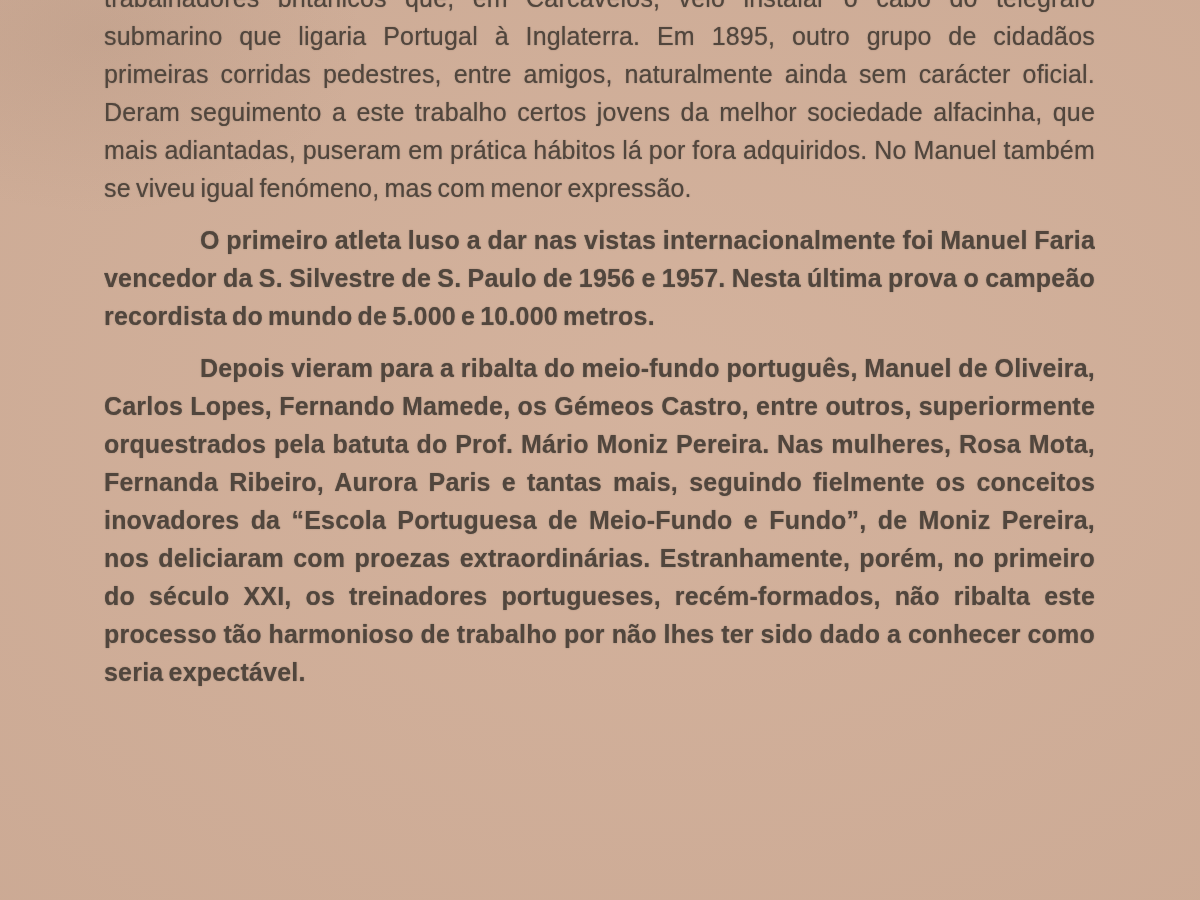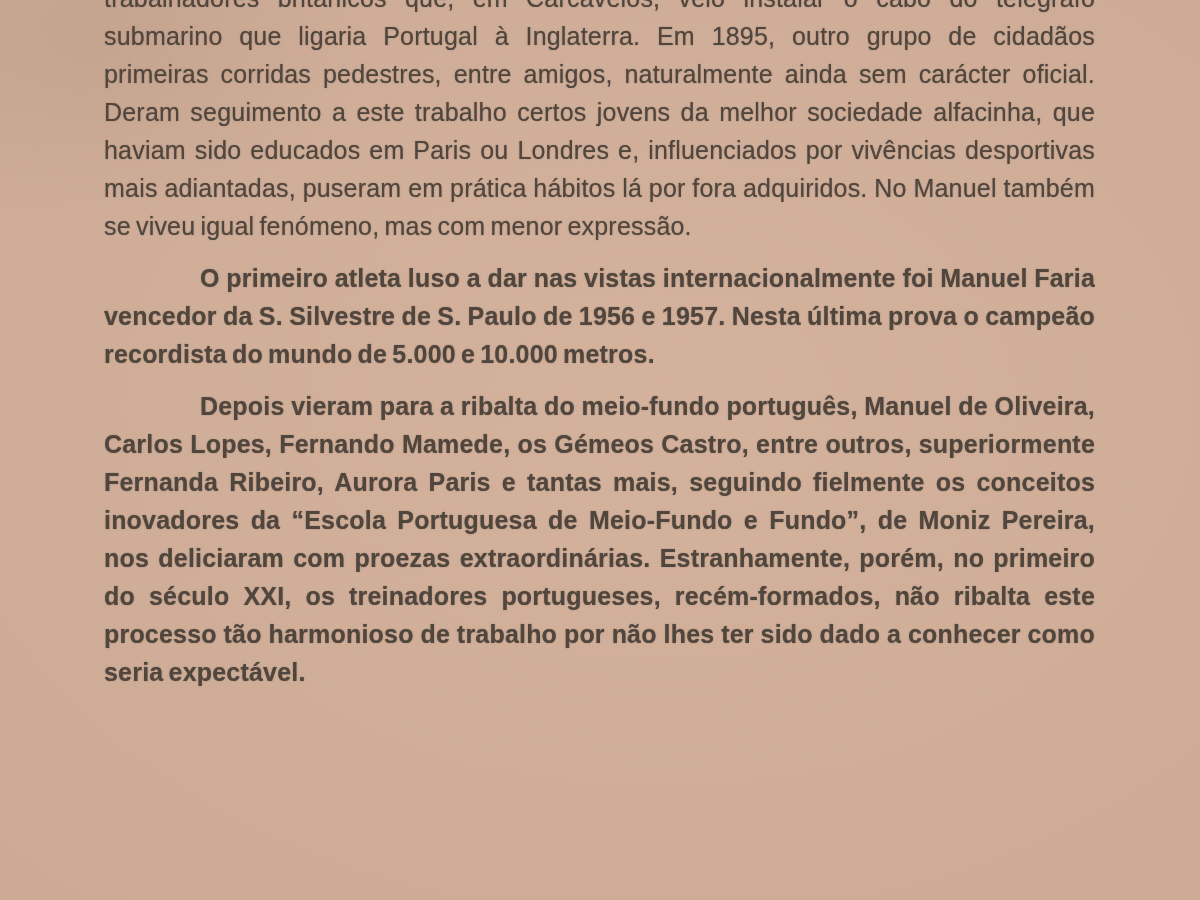--- a/index.html
+++ b/index.html
@@ -53,32 +53,32 @@
 </head>
 <body>
 
 <div class="page">
   <div class="text-block">
       <div class="para">
         <div class="line">trabalhadores britânicos que, em Carcavelos, veio instalar o cabo do telégrafo</div>
         <div class="line">submarino que ligaria Portugal à Inglaterra. Em 1895, outro grupo de cidadãos</div>
         <div class="line">primeiras corridas pedestres, entre amigos, naturalmente ainda sem carácter oficial.</div>
         <div class="line">Deram seguimento a este trabalho certos jovens da melhor sociedade alfacinha, que</div>
-        <div class="line">haviam sido educados em Paris ou Londres e, influenciados por vivências desportivas</div>
         <div class="line">mais adiantadas, puseram em prática hábitos lá por fora adquiridos. No Manuel também</div>
         <div class="line last">se viveu igual fenómeno, mas com menor expressão.</div>
       </div>
       <div class="para">
         <div class="line indent">O primeiro atleta luso a dar nas vistas internacionalmente foi Manuel Faria –</div>
         <div class="line">vencedor da S. Silvestre de S. Paulo de 1956 e 1957. Nesta última prova o campeão</div>
         <div class="line last">recordista do mundo de 5.000 e 10.000 metros.</div>
       </div>
       <div class="para">
         <div class="line indent">Depois vieram para a ribalta do meio-fundo português, Manuel de Oliveira,</div>
         <div class="line">Carlos Lopes, Fernando Mamede, os Gémeos Castro, entre outros, superiormente</div>
+        <div class="line">orquestrados pela batuta do Prof. Mário Moniz Pereira. Nas mulheres, Rosa Mota,</div>
         <div class="line">Fernanda Ribeiro, Aurora Paris e tantas mais, seguindo fielmente os conceitos</div>
         <div class="line">inovadores da “Escola Portuguesa de Meio-Fundo e Fundo”, de Moniz Pereira, também</div>
         <div class="line">nos deliciaram com proezas extraordinárias. Estranhamente, porém, no primeiro lustro</div>
         <div class="line">do século XXI, os treinadores portugueses, recém-formados, não ribalta este</div>
         <div class="line">processo tão harmonioso de trabalho por não lhes ter sido dado a conhecer como</div>
         <div class="line last">seria expectável.</div>
       </div>
     </div>
 </div>
 

